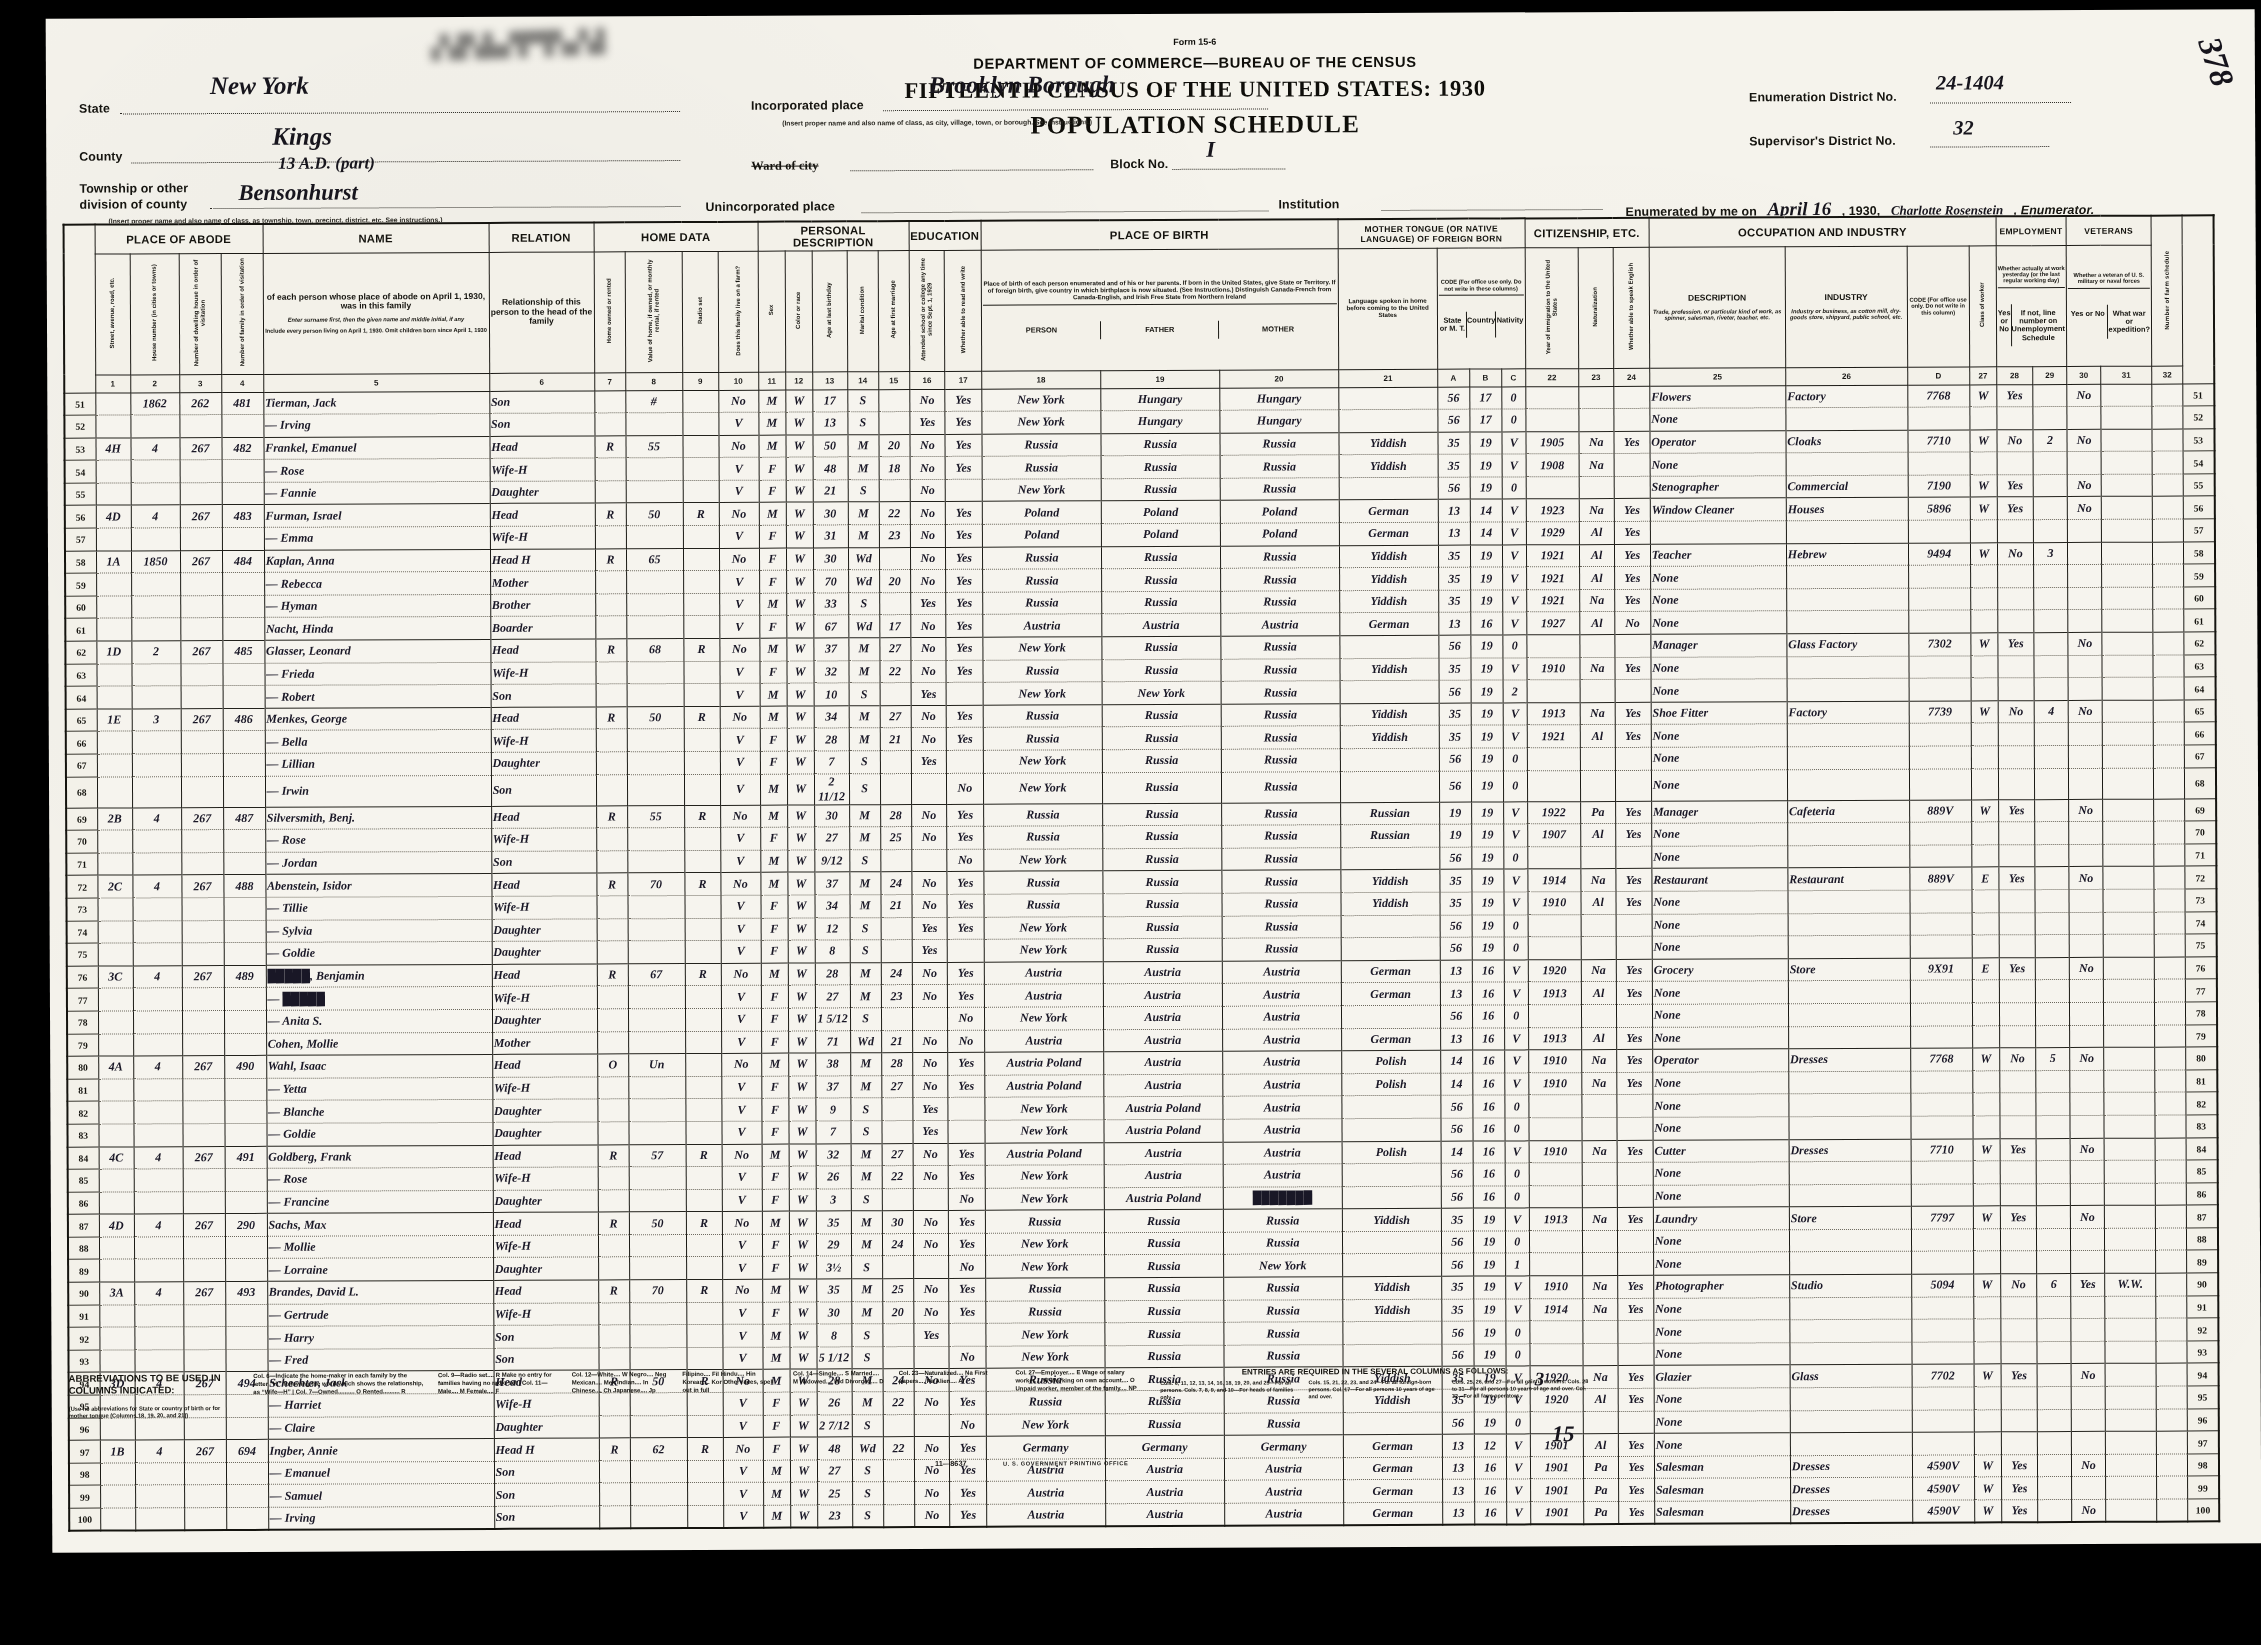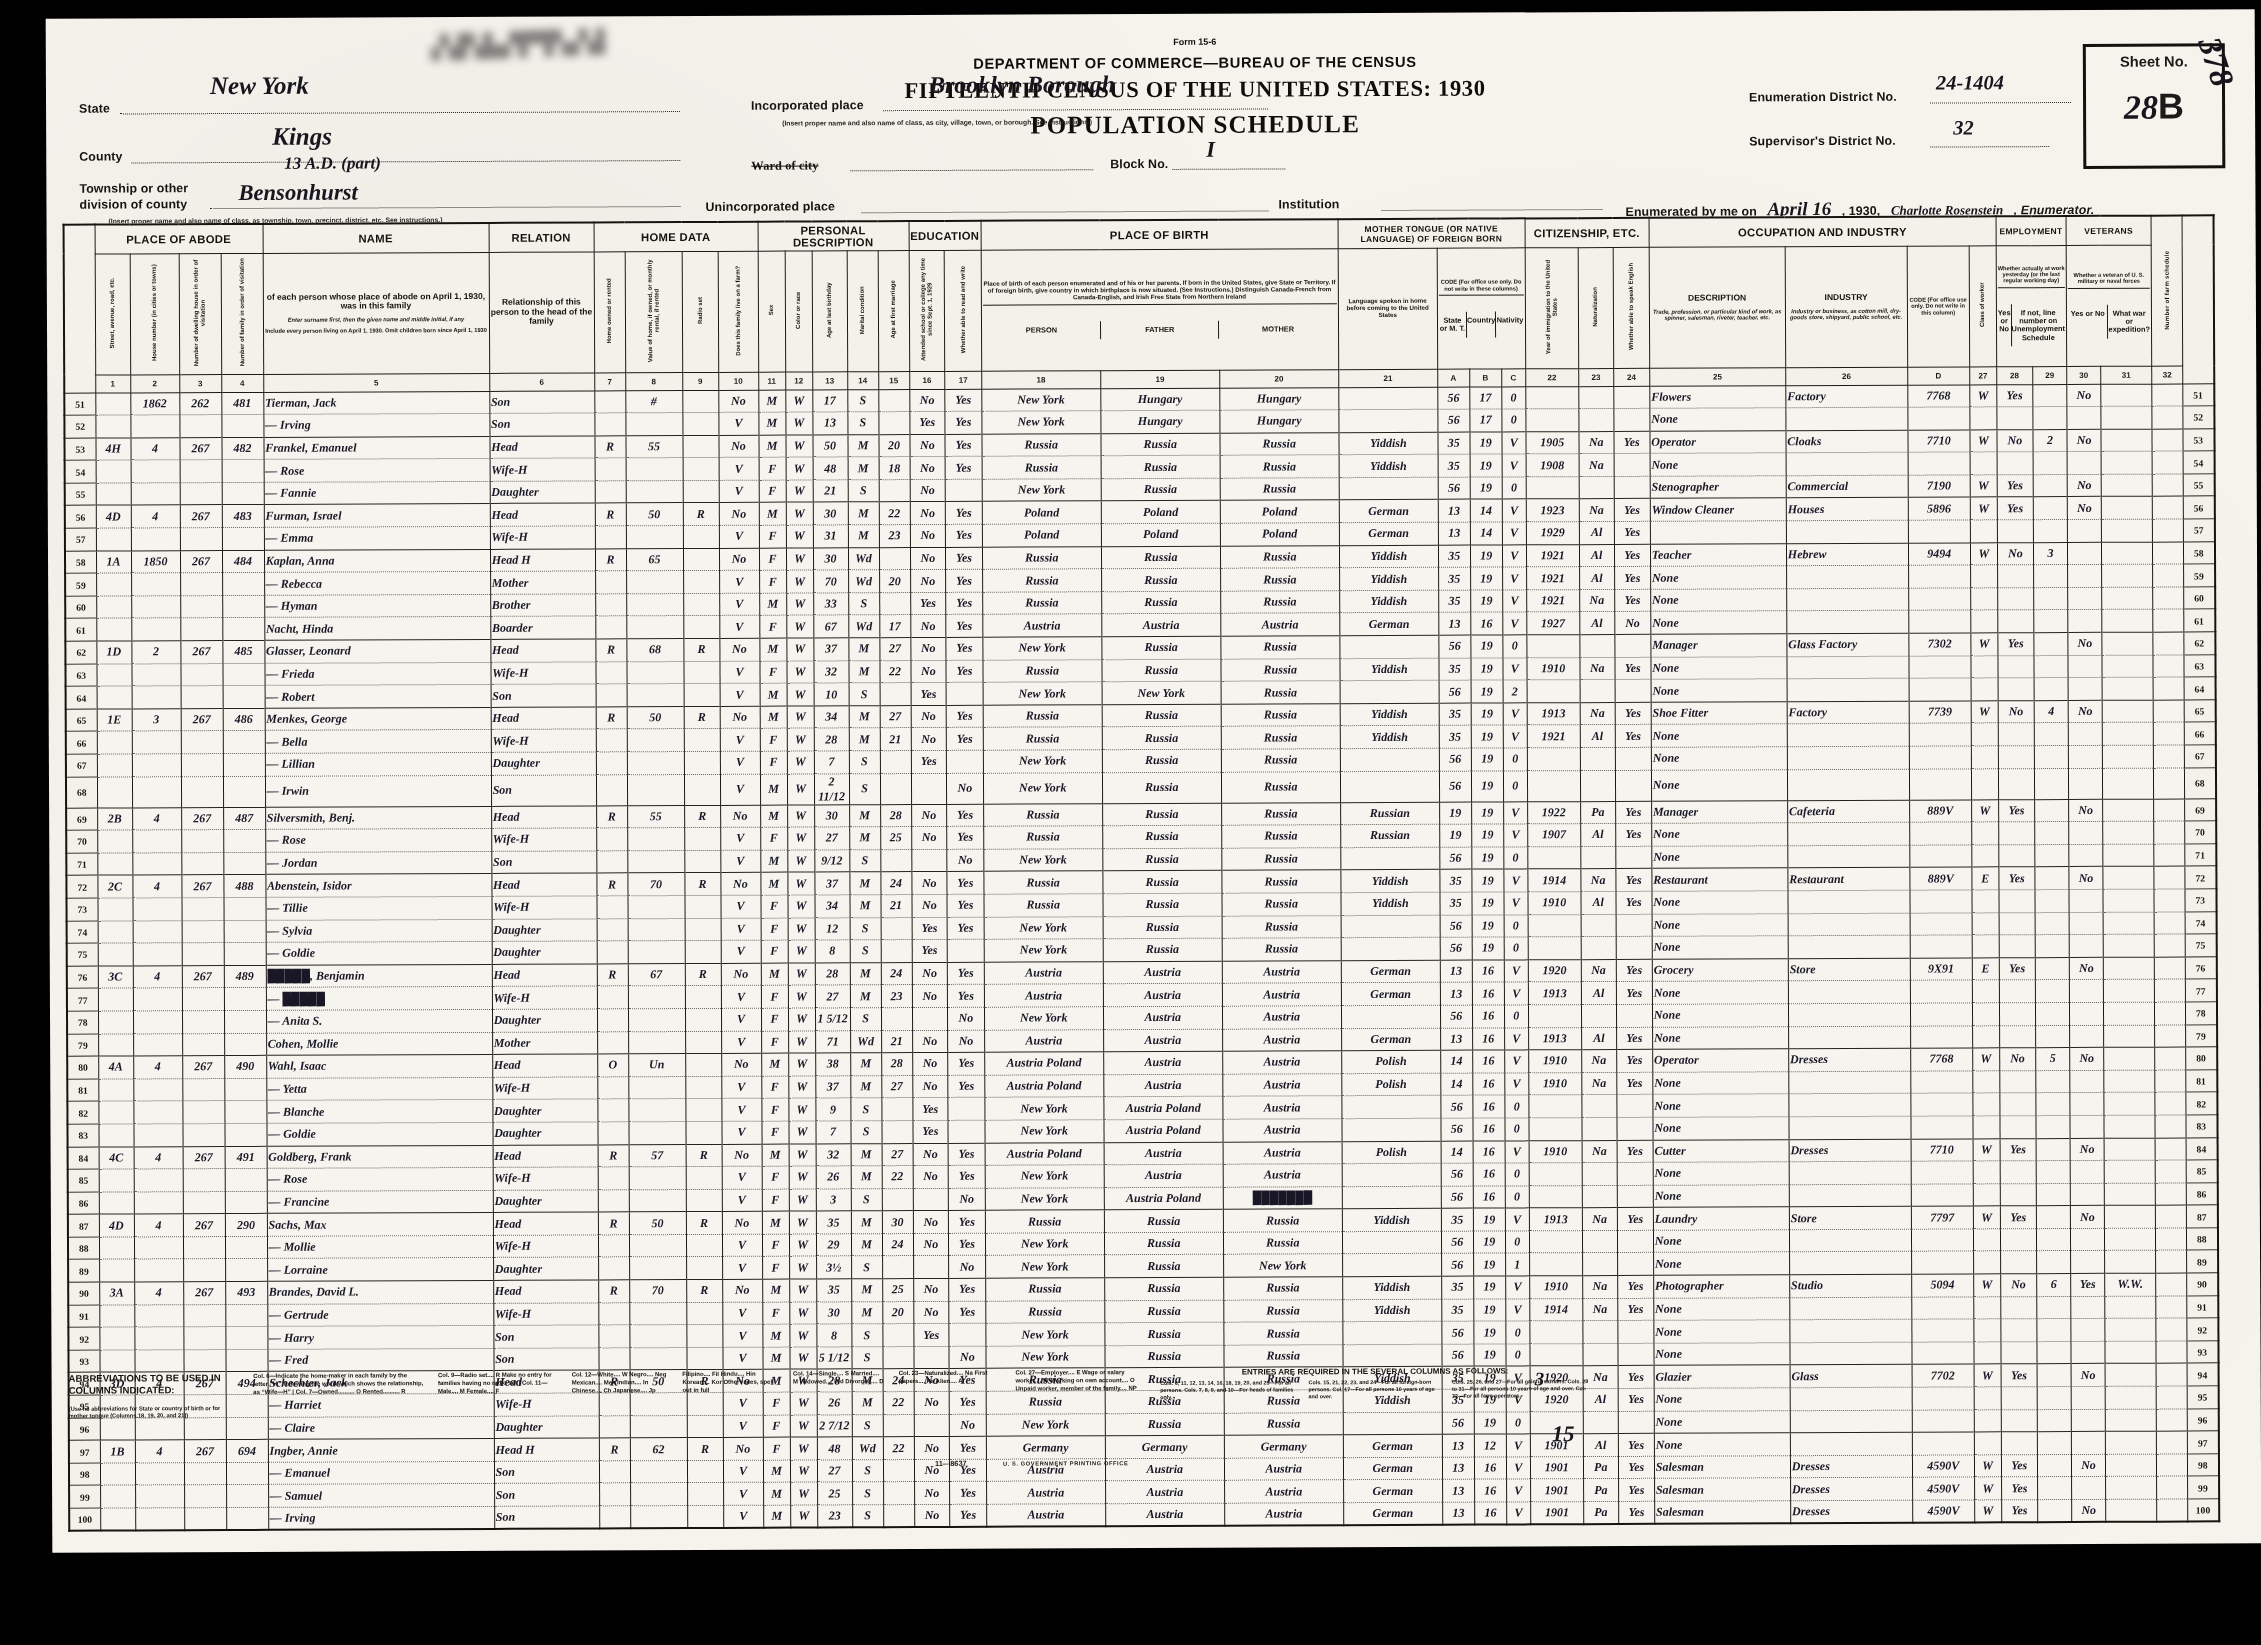--- a/index.html
+++ b/index.html
@@ -76,21 +76,21 @@
   <div class="hd-label" style="left:33px;top:83px;">State</div>
   <div class="rule" style="left:74px;top:95px;width:560px;"></div>
   <div class="script" style="position:absolute;left:164px;top:54px;font-size:25px;">New York</div>
 
   <div class="hd-label" style="left:33px;top:131px;">County</div>
   <div class="rule" style="left:85px;top:144px;width:549px;"></div>
   <div class="script" style="position:absolute;left:226px;top:105px;font-size:25px;">Kings</div>
 
   <div class="hd-label" style="left:33px;top:163px;width:124px;line-height:1.25;">Township or other division of county</div>
   <div class="rule" style="left:164px;top:190px;width:470px;"></div>
-  <div class="script" style="position:absolute;left:238px;top:136px;font-size:17px;">13 A.D. (part)</div>
+  <div class="script" style="position:absolute;left:232px;top:136px;font-size:17px;">13 A.D. (part)</div>
   <div class="script" style="position:absolute;left:192px;top:162px;font-size:22.6px;">Bensonhurst</div>
   <div class="hd-hint" style="left:62px;top:199px;width:594px;">(Insert proper name and also name of class, as township, town, precinct, district, etc.  See instructions.)</div>
 
   <div class="hd-label" style="left:705px;top:83px;">Incorporated place</div>
   <div class="rule" style="left:837px;top:95px;width:385px;"></div>
   <div class="script" style="position:absolute;left:883px;top:57px;font-size:24px;">Brooklyn Borough</div>
   <div class="hd-hint" style="left:736px;top:104px;width:487px;">(Insert proper name and also name of class, as city, village, town, or borough.  See instructions.)</div>
 
   <div class="hd-label strike" style="left:705px;top:143px;font-family:Liberation Serif, serif;">Ward of city</div>
   <div class="rule" style="left:804px;top:155px;width:243px;"></div>
@@ -107,24 +107,20 @@
   <div class="hd-hint" style="left:1268px;top:205px;width:294px;">(Insert name of institution, if any, and indicate the lines on which the entries are made.  See instructions.)</div>
 
   <div class="hd-label" style="left:1703px;top:79px;">Enumeration District No.</div>
   <div class="rule" style="left:1884px;top:92px;width:141px;"></div>
   <div class="script" style="position:absolute;left:1890px;top:61px;font-size:20.4px;">24-1404</div>
 
   <div class="hd-label" style="left:1703px;top:123px;">Supervisor's District No.</div>
   <div class="rule" style="left:1884px;top:136px;width:119px;"></div>
   <div class="script" style="position:absolute;left:1907px;top:106px;font-size:20.4px;">32</div>
 
-  <div class="sheetbox">
-    <div class="lbl">Sheet No.</div>
-    <div class="val"><span class="script">28</span><b>B</b></div>
-  </div>
 
   <div class="scrawl" style="left:2145px;top:34px;font-size:33px;transform:rotate(72deg);">378</div>
 
   <div style="position:absolute;left:1579px;top:187px;white-space:nowrap;">
     <span class="hd-label" style="position:static;">Enumerated by me on</span>
     <span class="script" style="font-size:19px;border-bottom:1.7px dotted #2a2822;padding:0 8px;margin-top:48px;">April 16</span>
     <span class="hd-label" style="position:static;">, 1930,</span>
     <span class="script" style="font-size:13px;border-bottom:1.7px dotted #2a2822;padding:0 8px;margin-top:37px;">Charlotte Rosenstein</span>
     <span class="hd-label" style="position:static;font-style:italic;">, Enumerator.</span>
   </div>

